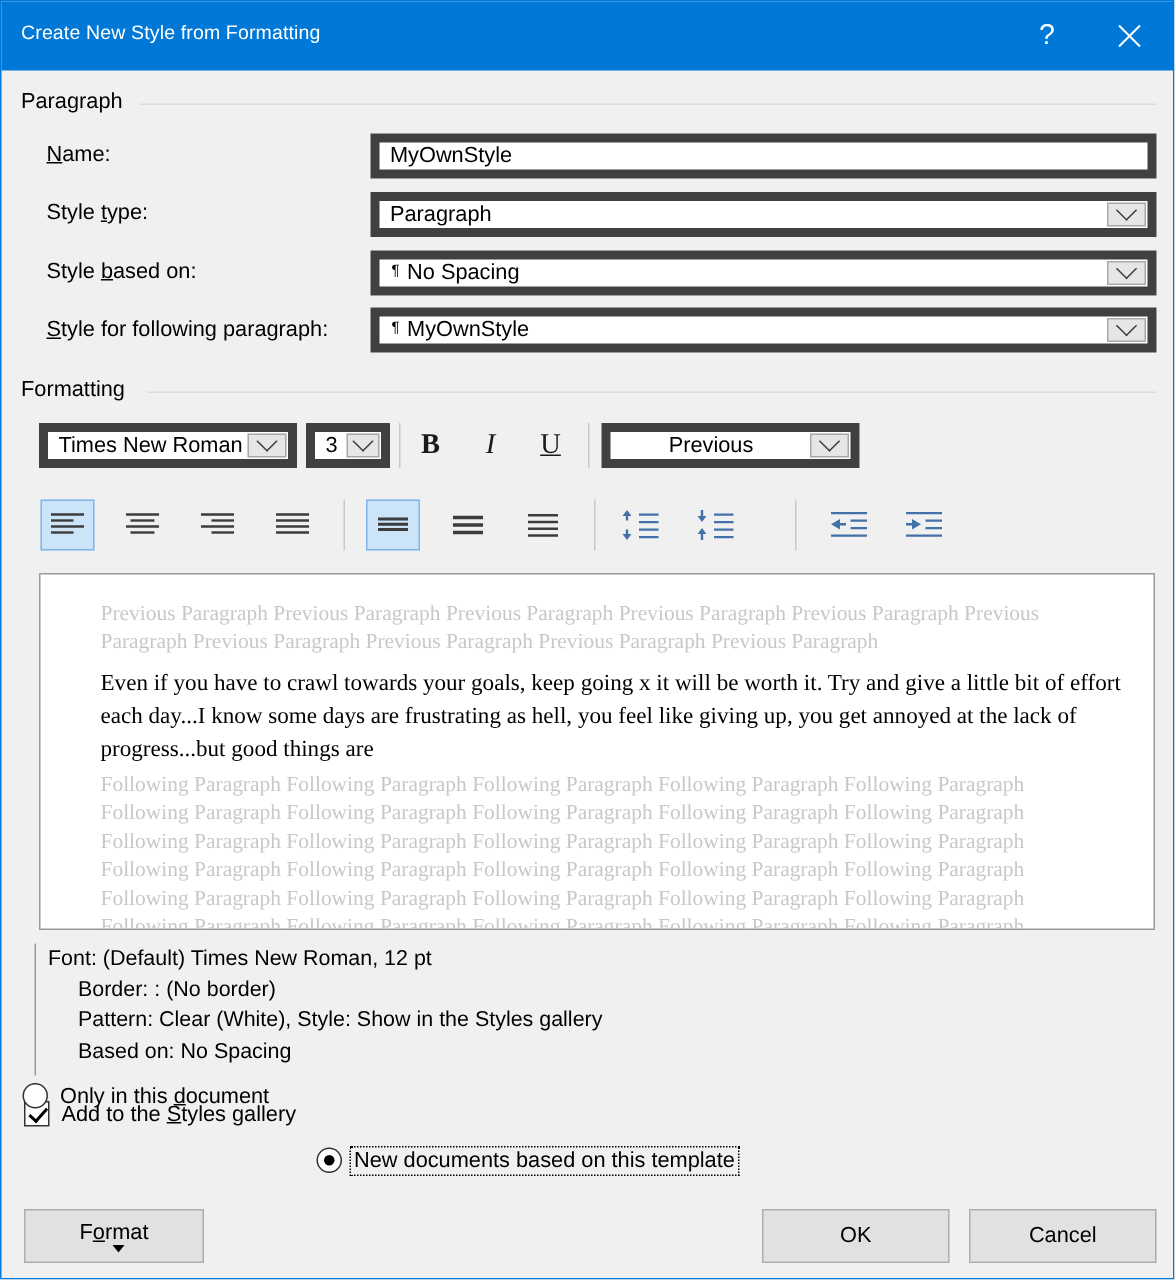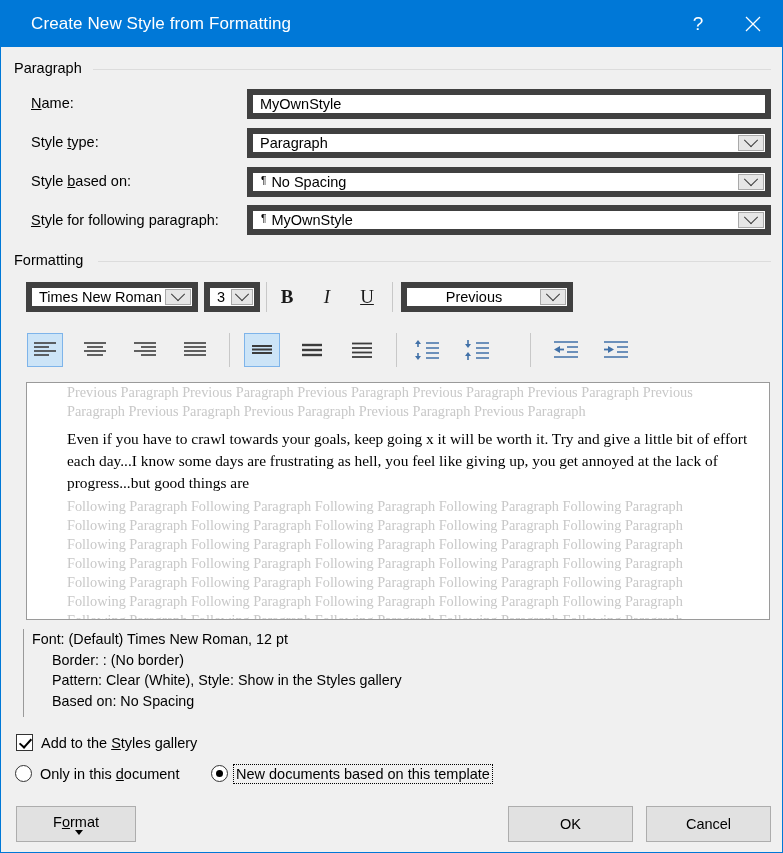--- a/index.html
+++ b/index.html
@@ -29,23 +29,23 @@
   #titlebar {
     position: absolute;
     left: 0; top: 0;
     width: 781px;
     height: 46px;
     background: #0078d7;
     color: #ffffff;
   }
   #title-text {
     position: absolute;
-    left: 30px;
+    left: 13px;
     top: 13px;
-    font-size: 17px;
+    font-size: 13px;
     letter-spacing: 0.1px;
     white-space: nowrap;
   }
   .tb-btn {
     position: absolute;
     top: 0;
     width: 46px;
     height: 46px;
     display: flex;
     align-items: center;
@@ -156,21 +156,21 @@
     position: absolute;
     box-sizing: border-box;
     background: #ffffff;
     border: 1px solid #9a9a9a;
     overflow: hidden;
   }
   #preview-inner {
     position: absolute;
     left: 40px;
     right: 14px;
-    top: 0;
+    top: 17px;
   }
   .ghost-text {
     color: #c8c8c8;
     font-family: "Liberation Serif", serif;
     font-size: 14.3px;
     line-height: 19px;
     text-align: left;
   }
   #sample-text {
     color: #000;
@@ -518,21 +518,21 @@
     <div class="desc-line indent">Pattern: Clear (White), Style: Show in the Styles gallery</div>
     <div class="desc-line indent">Based on: No Spacing</div>
   </div>
 
   <div class="opt" style="left:15px; top:733px;">
     <span class="checkbox checked"></span>
     <span class="opt-label">Add to the <span class="acc">S</span>tyles gallery</span>
   </div>
 
 
-  <div class="opt" style="left:14px; top:764px;">
+  <div class="opt" style="left:14px; top:721px;">
     <span class="radio"></span>
     <span class="opt-label">Only in this <span class="acc">d</span>ocument</span>
   </div>
 
   <div class="opt" style="left:210px; top:764px;">
     <span class="radio checked"></span>
     <span class="opt-label focused">New documents based on this template</span>
   </div>
 
   <div class="btn" id="format-button" style="left:15px; top:805px; width:120px;">

